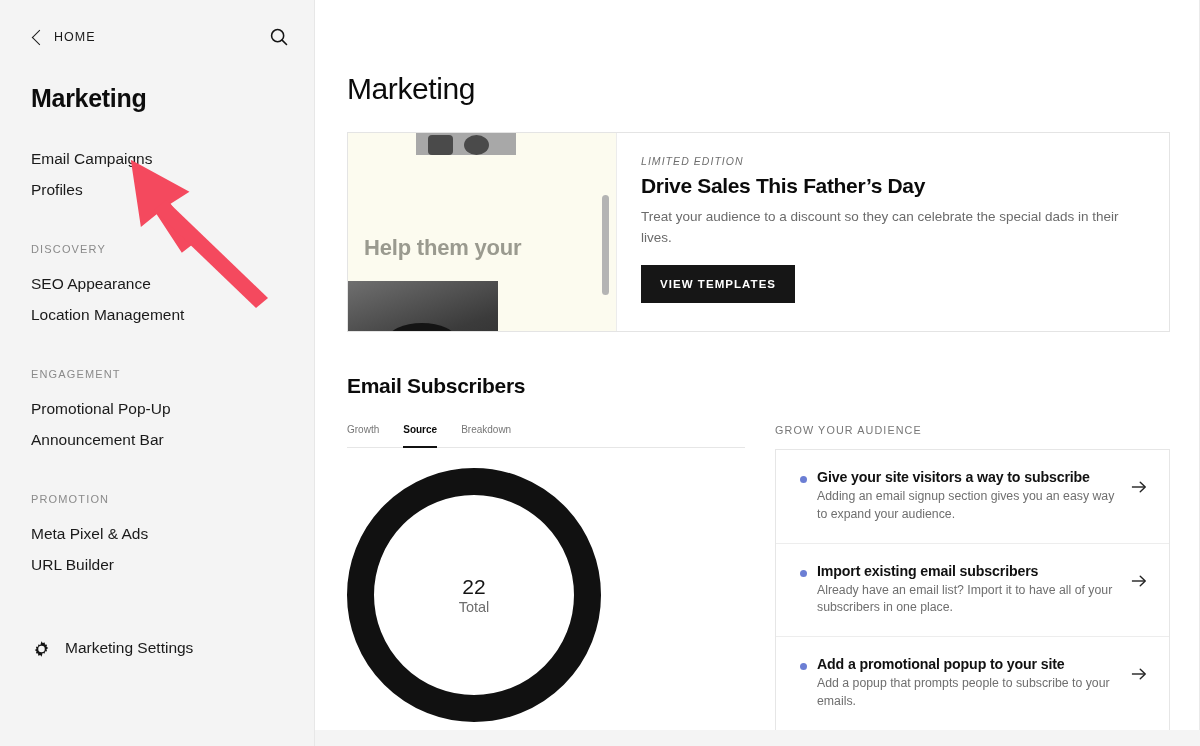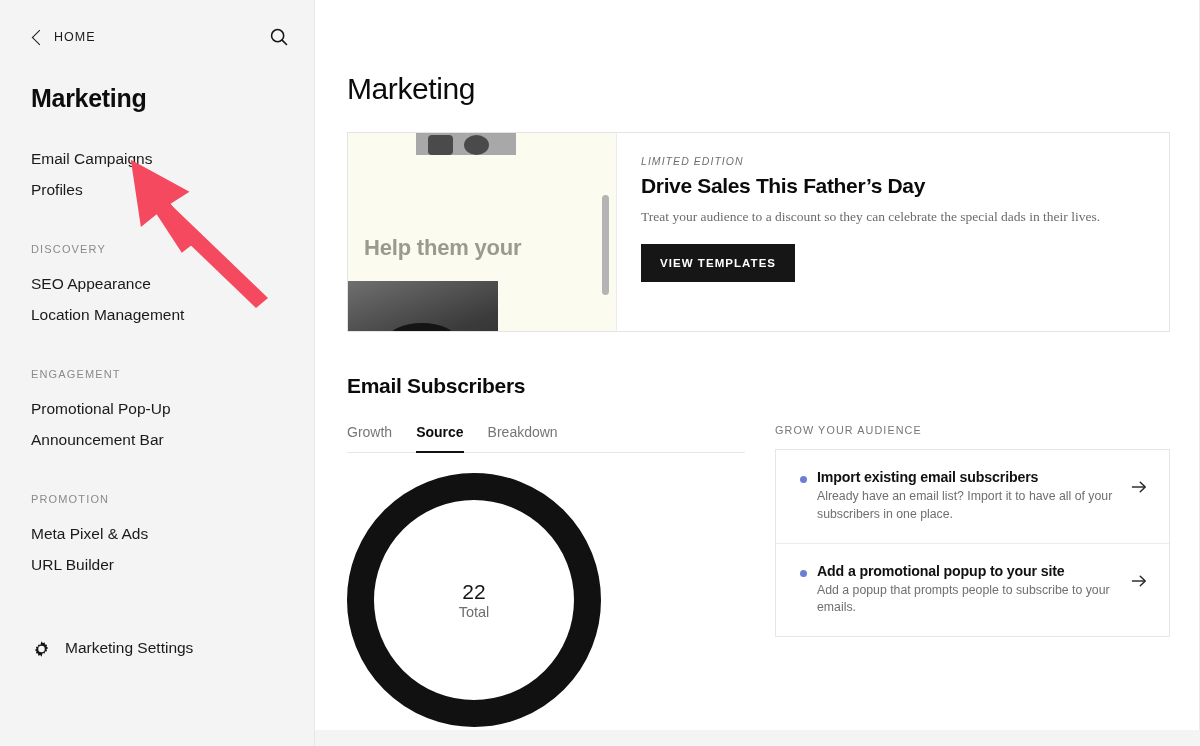--- a/index.html
+++ b/index.html
@@ -125,40 +125,40 @@
     font-size: 10.5px; letter-spacing: 1.05px; color: #6e6e6e; font-weight: 500;
     padding-bottom: 7px;
     font-style: italic;
   }
   .banner-title {
     font-size: 21px; font-weight: 700; color: #0b0b0b; letter-spacing: -0.35px;
     padding-bottom: 9px;
   }
   .banner-desc {
     font-size: 13.5px; line-height: 1.55; color: #6b6b6b;
-    max-width: 492px; padding-bottom: 16px; font-family: Liberation Serif, serif;
+    max-width: 492px; padding-bottom: 16px;
   }
   .btn-dark {
     display: inline-block; background: #161616; color: #ffffff;
     font-size: 11.5px; letter-spacing: 1.05px; font-weight: 600;
     padding: 13px 19px; border: none; cursor: pointer;
   }
 
   
   .sec-title {
     font-size: 21px; font-weight: 700; letter-spacing: -0.3px;
     color: #0b0b0b; padding: 42px 0 0 0;
   }
   .cols { display: flex; gap: 30px; padding-top: 26px; }
   .col-left { width: 398px; flex: 0 0 398px; }
   .col-right { flex: 1 1 auto; }
 
   .tabs { display: flex; gap: 24px; border-bottom: 1px solid #e6e6e6; }
   .tab {
-    font-size: 14px; color: #767676; padding-bottom: 12px;
+    font-size: 10px; color: #767676; padding-bottom: 12px;
     cursor: pointer; position: relative;
   }
   .tab.active { color: #0b0b0b; font-weight: 700; }
   .tab.active::after {
     content: ""; position: absolute; left: 0; right: 0; bottom: -1px;
     height: 2.5px; background: #111111;
   }
 
   .donut-wrap { position: relative; height: 270px; margin-top: 20px; }
   .donut { position: absolute; left: 0px; top: 0px; }
@@ -301,20 +301,31 @@
               <div class="donut-value">22</div>
               <div class="donut-label">Total</div>
             </div>
           </div>
         </div>
 
         <div class="col-right">
           <div class="grow-label">GROW YOUR AUDIENCE</div>
           <div class="grow-card">
 
+            <div class="grow-item">
+              <span class="bullet"></span>
+              <div class="grow-text">
+                <div class="grow-t">Give your site visitors a way to subscribe</div>
+                <div class="grow-d">Adding an email signup section gives you an easy way to expand your audience.</div>
+              </div>
+              <svg class="arrow-right" viewBox="0 0 24 24">
+                <line x1="3.5" y1="12" x2="19" y2="12" stroke="#222" stroke-width="1.7"></line>
+                <polyline points="13.5,6.3 19.5,12 13.5,17.7" fill="none" stroke="#222" stroke-width="1.7" stroke-linecap="round" stroke-linejoin="round"></polyline>
+              </svg>
+            </div>
 
             <div class="grow-item">
               <span class="bullet"></span>
               <div class="grow-text">
                 <div class="grow-t">Import existing email subscribers</div>
                 <div class="grow-d">Already have an email list? Import it to have all of your subscribers in one place.</div>
               </div>
               <svg class="arrow-right" viewBox="0 0 24 24">
                 <line x1="3.5" y1="12" x2="19" y2="12" stroke="#222" stroke-width="1.7"></line>
                 <polyline points="13.5,6.3 19.5,12 13.5,17.7" fill="none" stroke="#222" stroke-width="1.7" stroke-linecap="round" stroke-linejoin="round"></polyline>

